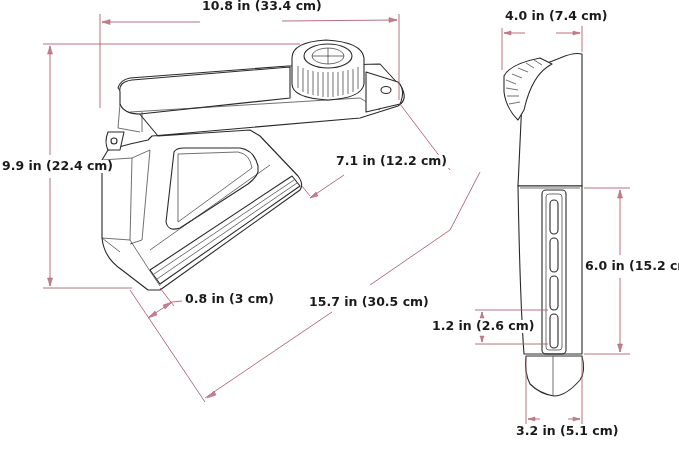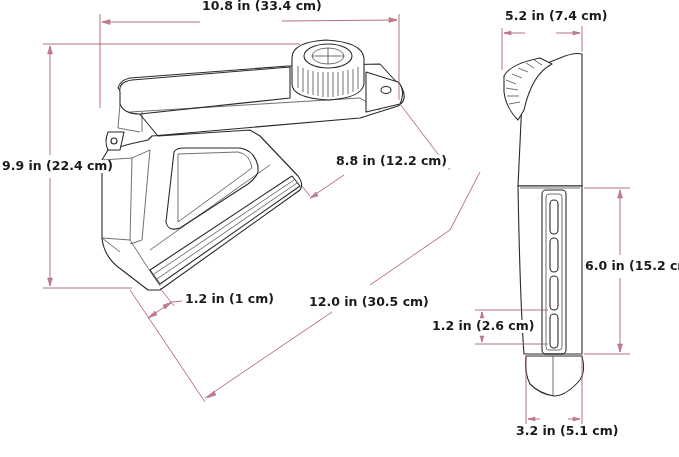--- a/index.html
+++ b/index.html
@@ -171,19 +171,19 @@
     <line class="dim-line" x1="582" y1="356" x2="582" y2="424"></line>
     <line class="dim-line" x1="528" y1="419" x2="540" y2="419"></line>
     <line class="dim-line" x1="568" y1="419" x2="580" y2="419"></line>
     <polygon class="dim-arrow" points="528,419 535,417 535,421"></polygon>
     <polygon class="dim-arrow" points="580,419 573,417 573,421"></polygon>
   </g>
 </svg>
 
 <div class="label" style="left:200px; top:0px;">10.8 in (33.4 cm)</div>
 <div class="label" style="left:0px; top:160px;">9.9 in (22.4 cm)</div>
-<div class="label" style="left:334px; top:155px;">8.8 in (12.2 cm)</div>
-<div class="label" style="left:183px; top:293px;">1.2 in (1 cm)</div>
-<div class="label" style="left:307px; top:296px;">12.0 in (30.5 cm)</div>
-<div class="label" style="left:503px; top:10px;">5.2 in (7.4 cm)</div>
+<div class="label" style="left:334px; top:155px;">7.1 in (12.2 cm)</div>
+<div class="label" style="left:183px; top:293px;">0.8 in (3 cm)</div>
+<div class="label" style="left:307px; top:296px;">15.7 in (30.5 cm)</div>
+<div class="label" style="left:503px; top:10px;">4.0 in (7.4 cm)</div>
 <div class="label" style="left:583px; top:260px;">6.0 in (15.2 cm)</div>
 <div class="label" style="left:430px; top:320px;">1.2 in (2.6 cm)</div>
 <div class="label" style="left:514px; top:425px;">3.2 in (5.1 cm)</div>
 
 </body></html>

